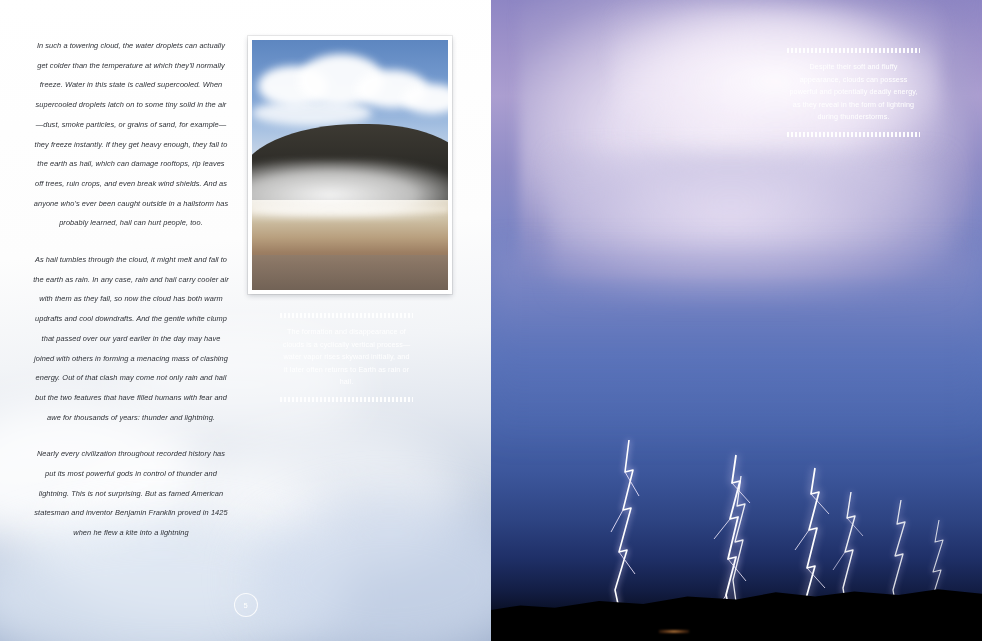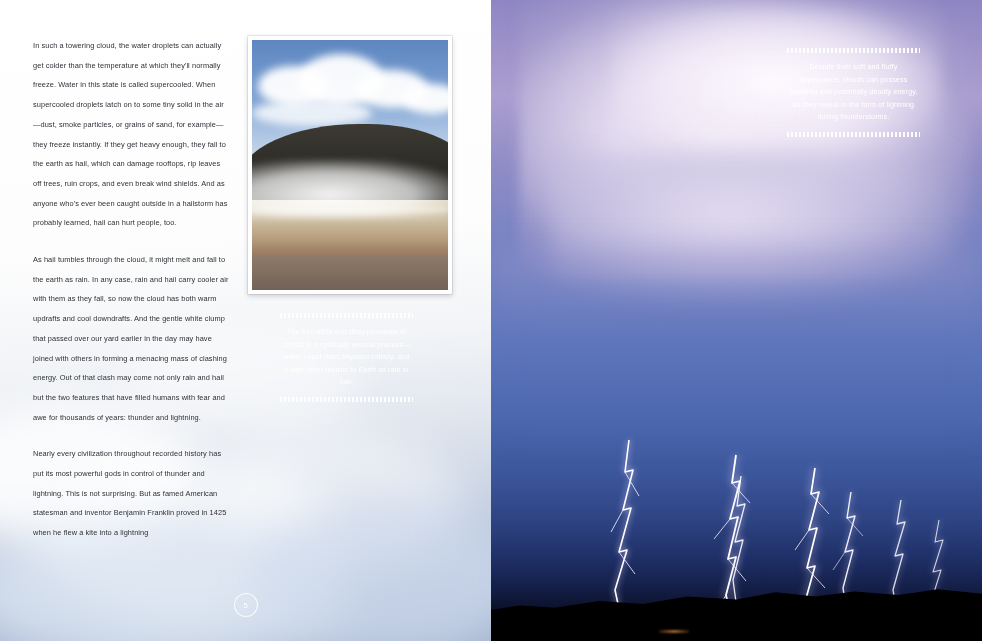--- a/index.html
+++ b/index.html
@@ -46,22 +46,23 @@
     left: 33px;
     top: 36px;
     width: 196px;
     z-index: 4;
   }
   .body-col p {
     margin: 0 0 17px 0;
     font-size: 7.4px;
     line-height: 19.7px;
     color: #2d3036;
-    text-align: left;
+    text-align: center;
     letter-spacing: 0.08px;
+    font-style: italic;
   }
 
   
   .photo-frame {
     position: absolute;
     left: 248px;
     top: 36px;
     width: 196px;
     height: 250px;
     background: #ffffff;

